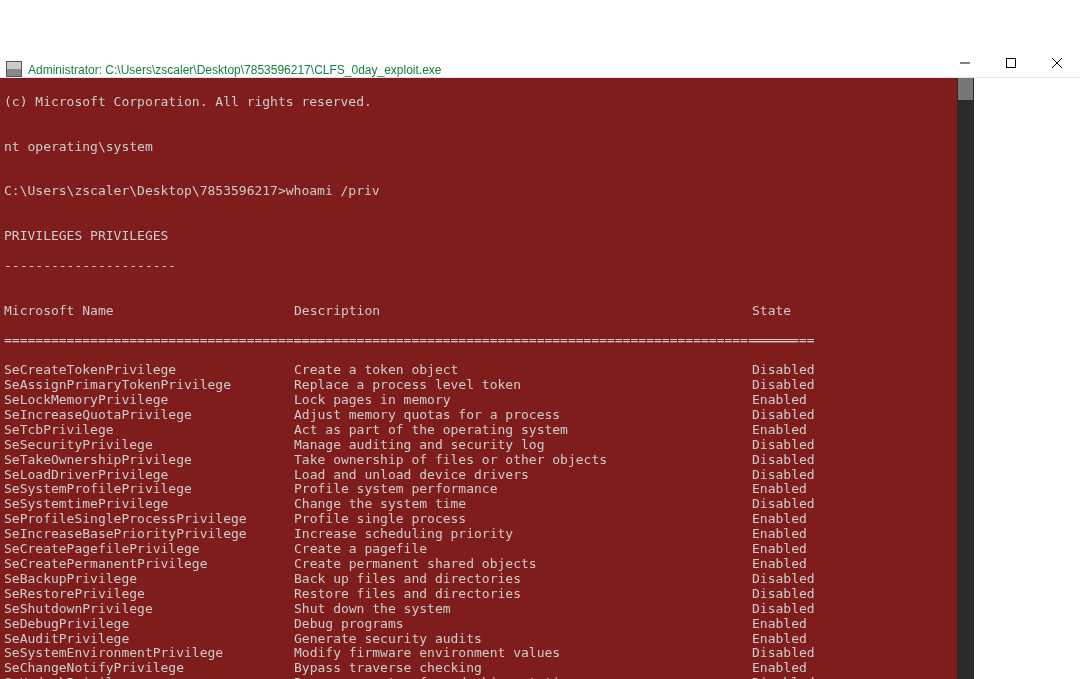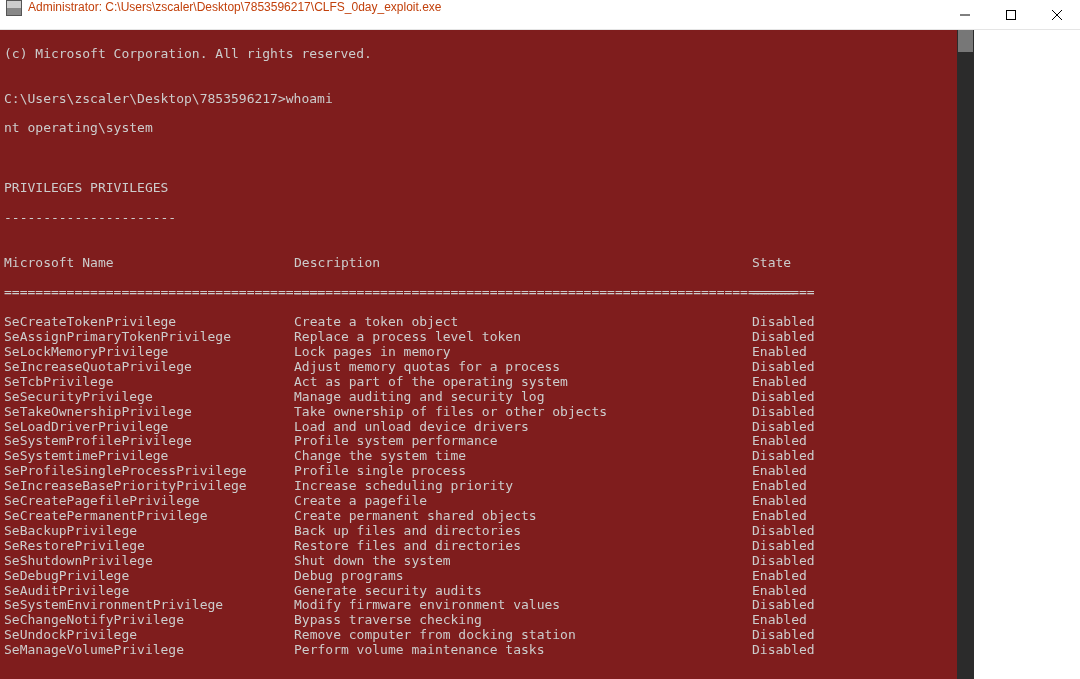--- a/index.html
+++ b/index.html
@@ -8,24 +8,25 @@
   height: 679px;
   background: #fff;
   font-family: "Segoe UI", Tahoma, sans-serif;
   overflow: hidden;
 }
 .titlebar {
   height: 30px;
   background: #ffffff;
   border-bottom: 1px solid #e5e5e5;
   display: flex;
-  align-items: flex-start;
+  align-items: flex-end;
   padding-left: 6px;
   font-size: 12px;
-  color: #c2410c;
+  color: #15803d;
+  margin-top: 48px;
 }
 .titlebar .appicon {
   width: 16px;
   height: 16px;
   margin-right: 6px;
   display: inline-block;
   border: 1px solid #555;
   background: linear-gradient(#ccc 50%, #888 50%);
 }
 .titlebar .title { flex: 1; }
@@ -104,23 +105,23 @@
           <line x1="10" y1="0" x2="0" y2="10" stroke="#000" stroke-width="1"></line>
         </svg>
     </div>
   </div>
 </div>
 
 <div class="terminal-wrap">
   <div class="terminal">
 <div>(c) Microsoft Corporation. All rights reserved.</div>
 <div></div>
-<div>C:\Users\zscaler\Desktop\7853596217&gt;whoami</div>
 <div>nt operating\system</div>
 <div></div>
+<div>C:\Users\zscaler\Desktop\7853596217&gt;whoami /priv</div>
 <div></div>
 <div>PRIVILEGES PRIVILEGES</div>
 <div class="hr">----------------------</div>
 <div></div>
 <div class="row"><span class="c-name">Microsoft Name</span><span class="c-desc">Description</span><span class="c-state">State</span></div>
 <div class="row hr"><span class="c-name">=========================================</span><span class="c-desc">================================================================</span><span class="c-state">========</span></div>
 <div id="rows"><div class="row"><span class="c-name">SeCreateTokenPrivilege</span><span class="c-desc">Create a token object</span><span class="c-state">Disabled</span></div><div class="row"><span class="c-name">SeAssignPrimaryTokenPrivilege</span><span class="c-desc">Replace a process level token</span><span class="c-state">Disabled</span></div><div class="row"><span class="c-name">SeLockMemoryPrivilege</span><span class="c-desc">Lock pages in memory</span><span class="c-state">Enabled</span></div><div class="row"><span class="c-name">SeIncreaseQuotaPrivilege</span><span class="c-desc">Adjust memory quotas for a process</span><span class="c-state">Disabled</span></div><div class="row"><span class="c-name">SeTcbPrivilege</span><span class="c-desc">Act as part of the operating system</span><span class="c-state">Enabled</span></div><div class="row"><span class="c-name">SeSecurityPrivilege</span><span class="c-desc">Manage auditing and security log</span><span class="c-state">Disabled</span></div><div class="row"><span class="c-name">SeTakeOwnershipPrivilege</span><span class="c-desc">Take ownership of files or other objects</span><span class="c-state">Disabled</span></div><div class="row"><span class="c-name">SeLoadDriverPrivilege</span><span class="c-desc">Load and unload device drivers</span><span class="c-state">Disabled</span></div><div class="row"><span class="c-name">SeSystemProfilePrivilege</span><span class="c-desc">Profile system performance</span><span class="c-state">Enabled</span></div><div class="row"><span class="c-name">SeSystemtimePrivilege</span><span class="c-desc">Change the system time</span><span class="c-state">Disabled</span></div><div class="row"><span class="c-name">SeProfileSingleProcessPrivilege</span><span class="c-desc">Profile single process</span><span class="c-state">Enabled</span></div><div class="row"><span class="c-name">SeIncreaseBasePriorityPrivilege</span><span class="c-desc">Increase scheduling priority</span><span class="c-state">Enabled</span></div><div class="row"><span class="c-name">SeCreatePagefilePrivilege</span><span class="c-desc">Create a pagefile</span><span class="c-state">Enabled</span></div><div class="row"><span class="c-name">SeCreatePermanentPrivilege</span><span class="c-desc">Create permanent shared objects</span><span class="c-state">Enabled</span></div><div class="row"><span class="c-name">SeBackupPrivilege</span><span class="c-desc">Back up files and directories</span><span class="c-state">Disabled</span></div><div class="row"><span class="c-name">SeRestorePrivilege</span><span class="c-desc">Restore files and directories</span><span class="c-state">Disabled</span></div><div class="row"><span class="c-name">SeShutdownPrivilege</span><span class="c-desc">Shut down the system</span><span class="c-state">Disabled</span></div><div class="row"><span class="c-name">SeDebugPrivilege</span><span class="c-desc">Debug programs</span><span class="c-state">Enabled</span></div><div class="row"><span class="c-name">SeAuditPrivilege</span><span class="c-desc">Generate security audits</span><span class="c-state">Enabled</span></div><div class="row"><span class="c-name">SeSystemEnvironmentPrivilege</span><span class="c-desc">Modify firmware environment values</span><span class="c-state">Disabled</span></div><div class="row"><span class="c-name">SeChangeNotifyPrivilege</span><span class="c-desc">Bypass traverse checking</span><span class="c-state">Enabled</span></div><div class="row"><span class="c-name">SeUndockPrivilege</span><span class="c-desc">Remove computer from docking station</span><span class="c-state">Disabled</span></div><div class="row"><span class="c-name">SeManageVolumePrivilege</span><span class="c-desc">Perform volume maintenance tasks</span><span class="c-state">Disabled</span></div></div>
   </div>
   <div class="scrollbar">
     <div class="thumb"></div>

